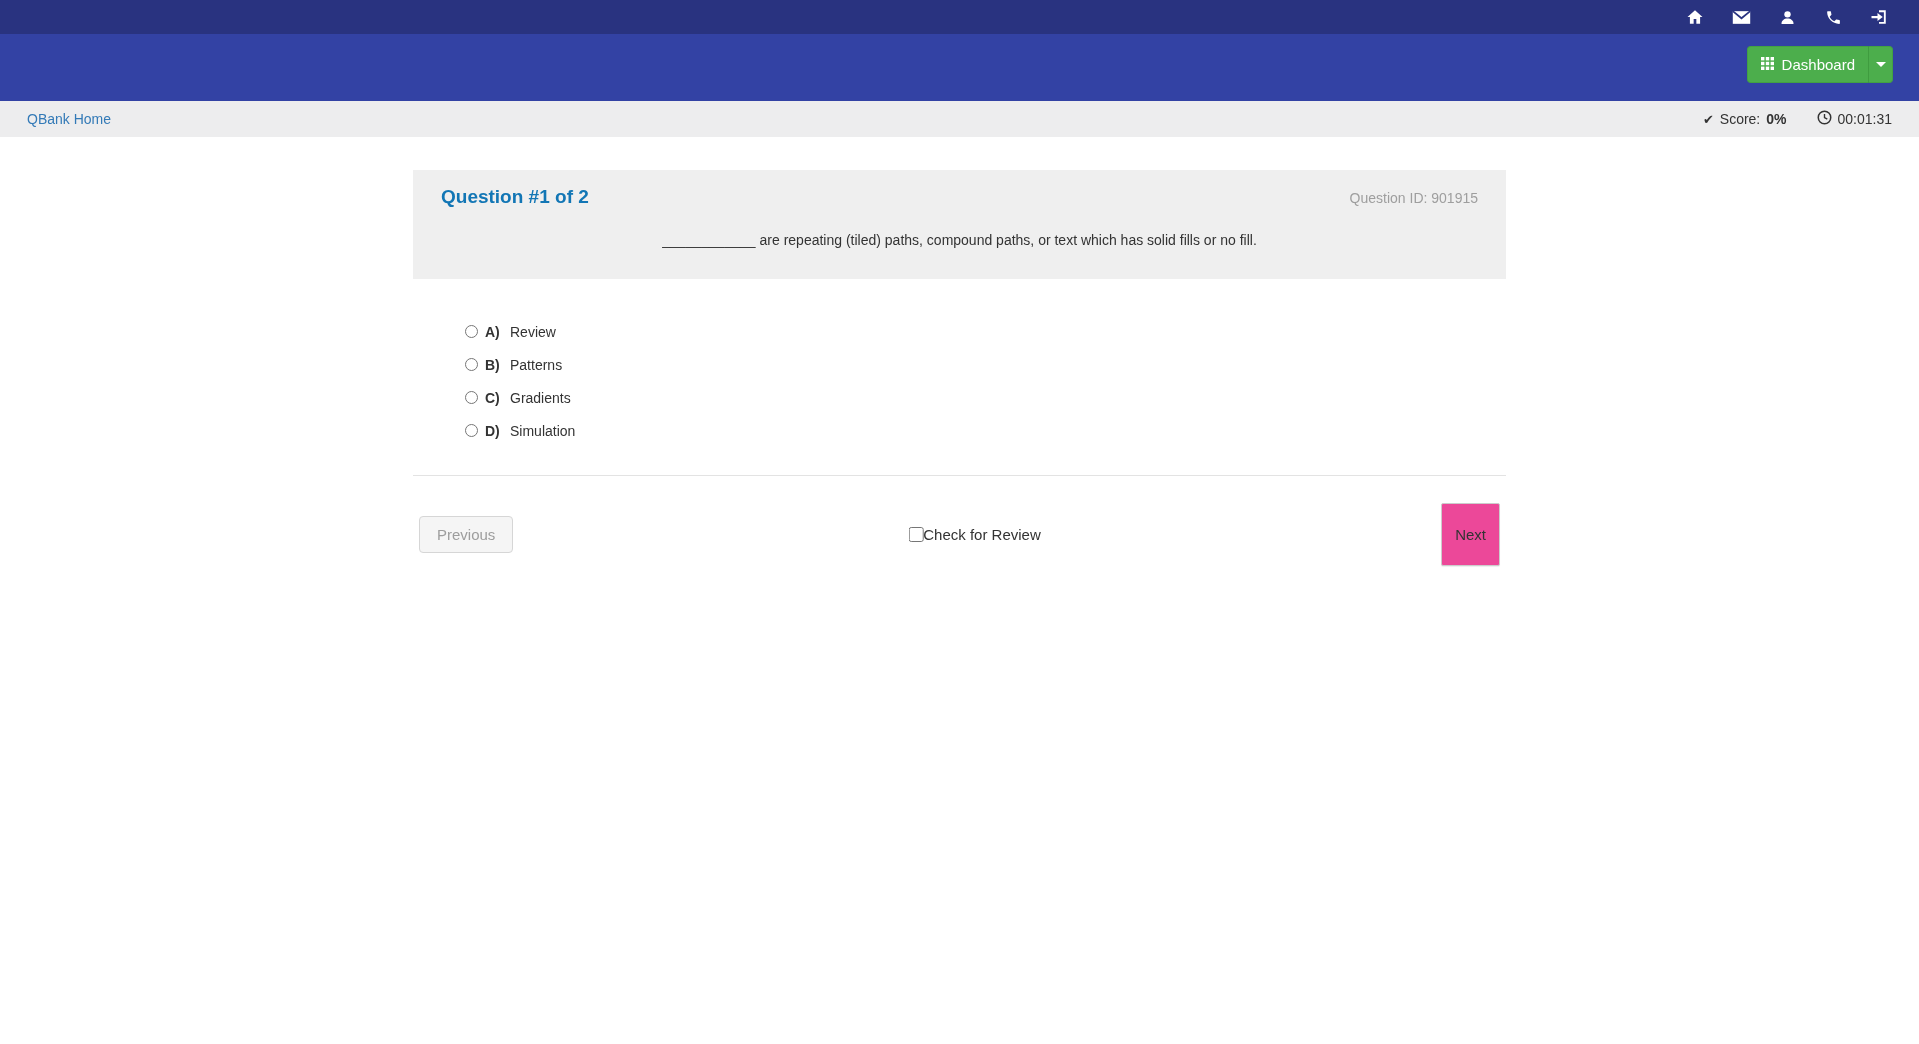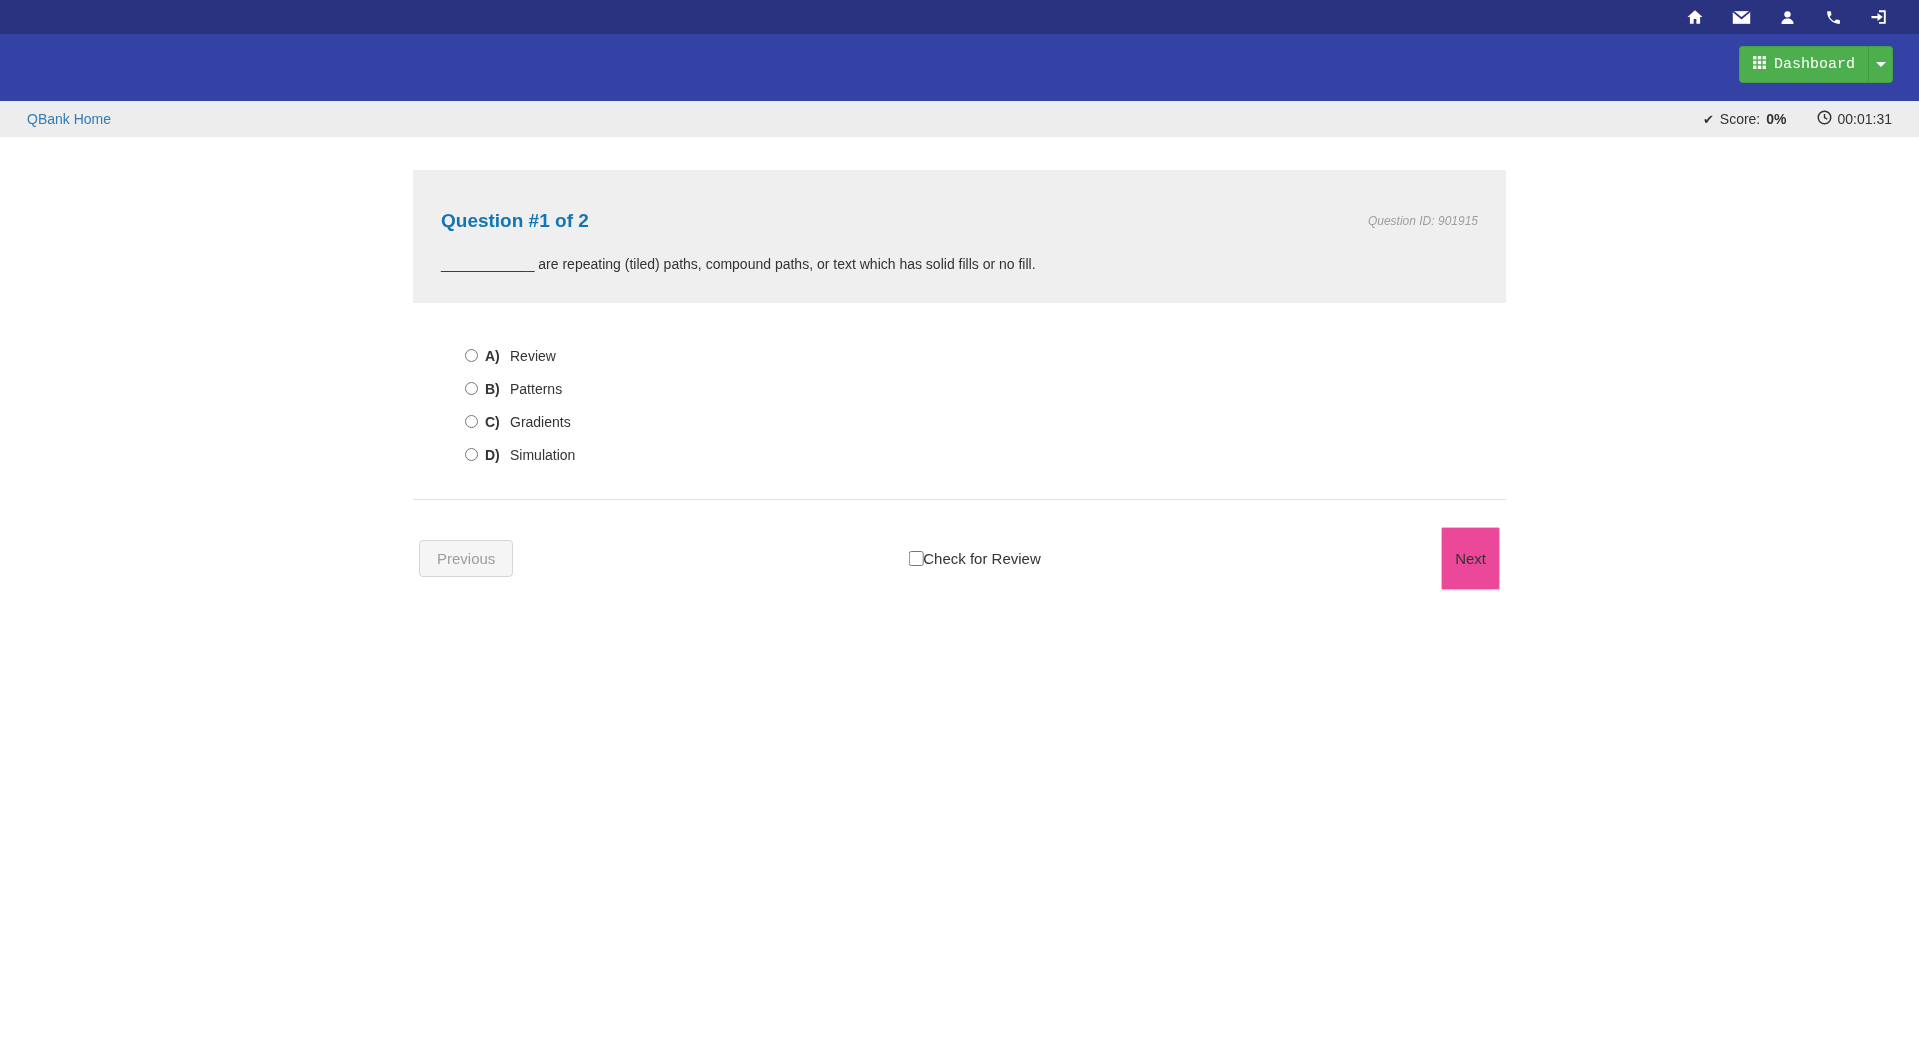--- a/index.html
+++ b/index.html
@@ -25,21 +25,21 @@
   .header { height:67px; background:#3342a4; position:relative; }
   .header-text { position:absolute; left:24px; top:6px; }
   .header-subtitle { color:#aeb7de; font-size:15px; line-height:20px; }
   .header-title { color:#ffffff; font-size:20px; line-height:27px; }
 
   .dash-group { position:absolute; right:26px; top:12px; height:37px; display:flex; }
   .dash-main {
     display:flex; align-items:center; gap:8px; padding:0 13px;
     background:#4cae4c; border:1px solid #43a143; border-right:none;
     border-radius:4px 0 0 4px; color:#fff; font-size:15px;
-    font-family:Liberation Mono, monospace; cursor:pointer;
+    font-family:Liberation Sans, sans-serif; cursor:pointer;
   }
   .dash-caret-btn {
     width:25px; background:#4cae4c; border:1px solid #43a143;
     border-left:1px solid #3f9c3f; border-radius:0 4px 4px 0;
     display:flex; align-items:center; justify-content:center; cursor:pointer;
   }
   .caret-down {
     width:0; height:0; border-left:5px solid transparent;
     border-right:5px solid transparent; border-top:5px solid #fff;
   }
@@ -51,24 +51,24 @@
     padding:0 27px; font-size:14px;
   }
   .subbar a { color:#337ab7; text-decoration:none; cursor:pointer; }
   .subbar-right { display:flex; align-items:center; gap:30px; color:#333; }
   .status-group { display:flex; align-items:center; gap:6px; }
   .check-glyph { font-size:13px; color:#333; }
   .bold { font-weight:bold; }
 
   
   .container { width:1093px; margin:33px auto 0; }
-  .qpanel { background:#efefef; padding:40px 28px 30px; }
+  .qpanel { background:#efefef; padding:16px 28px 30px;text-align:center; }
   .qpanel-head { display:flex; justify-content:space-between; align-items:flex-start; margin-bottom:23px; }
   .qheading { font-size:19px; font-weight:bold; color:#1276b5; margin:0; }
-  .qid { font-size:12px; color:#9e9e9e; margin-top:4px;font-style:italic; }
+  .qid { font-size:14px; color:#9e9e9e; margin-top:4px; }
   .qtext { font-size:14px; color:#333; margin:0; line-height:18px; }
 
   .options { margin:36px 0 0 52px; }
   .option-row { display:flex; align-items:center; height:33px; }
   .option-row input[type=radio] { width:13px; height:13px; margin:0; cursor:pointer; }
   .opt-letter { font-weight:bold; font-size:14px; margin-left:7px; min-width:19px; }
   .opt-label { font-size:14px; margin-left:6px; }
 
   .divider { border:none; border-top:1px solid #e3e3e3; margin:28px 0 0; }
 

